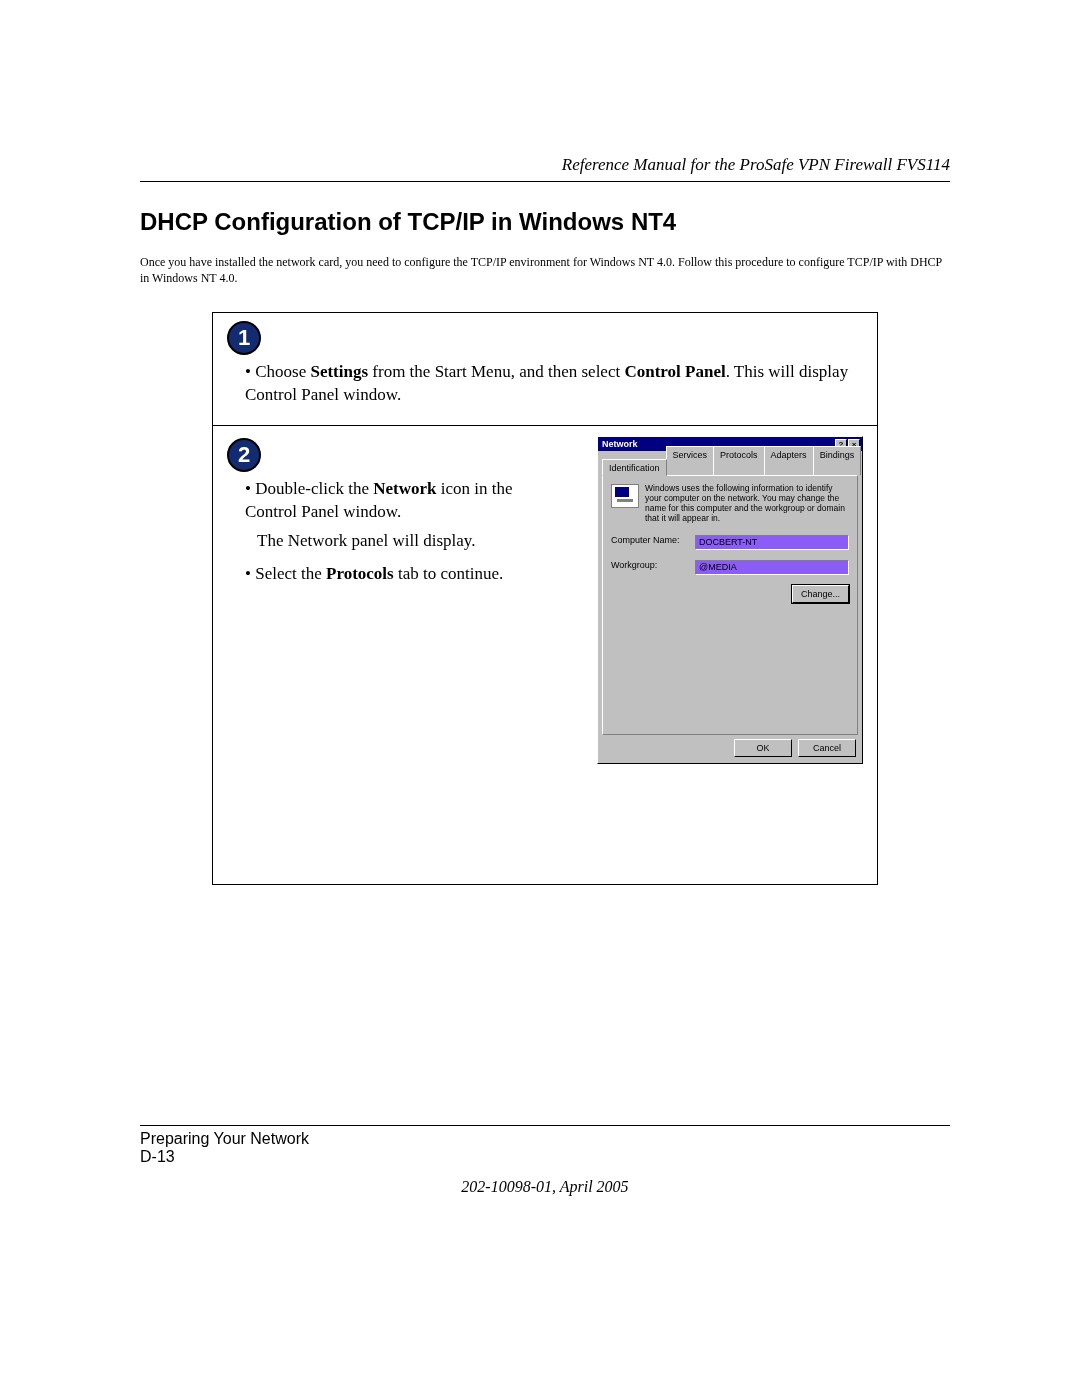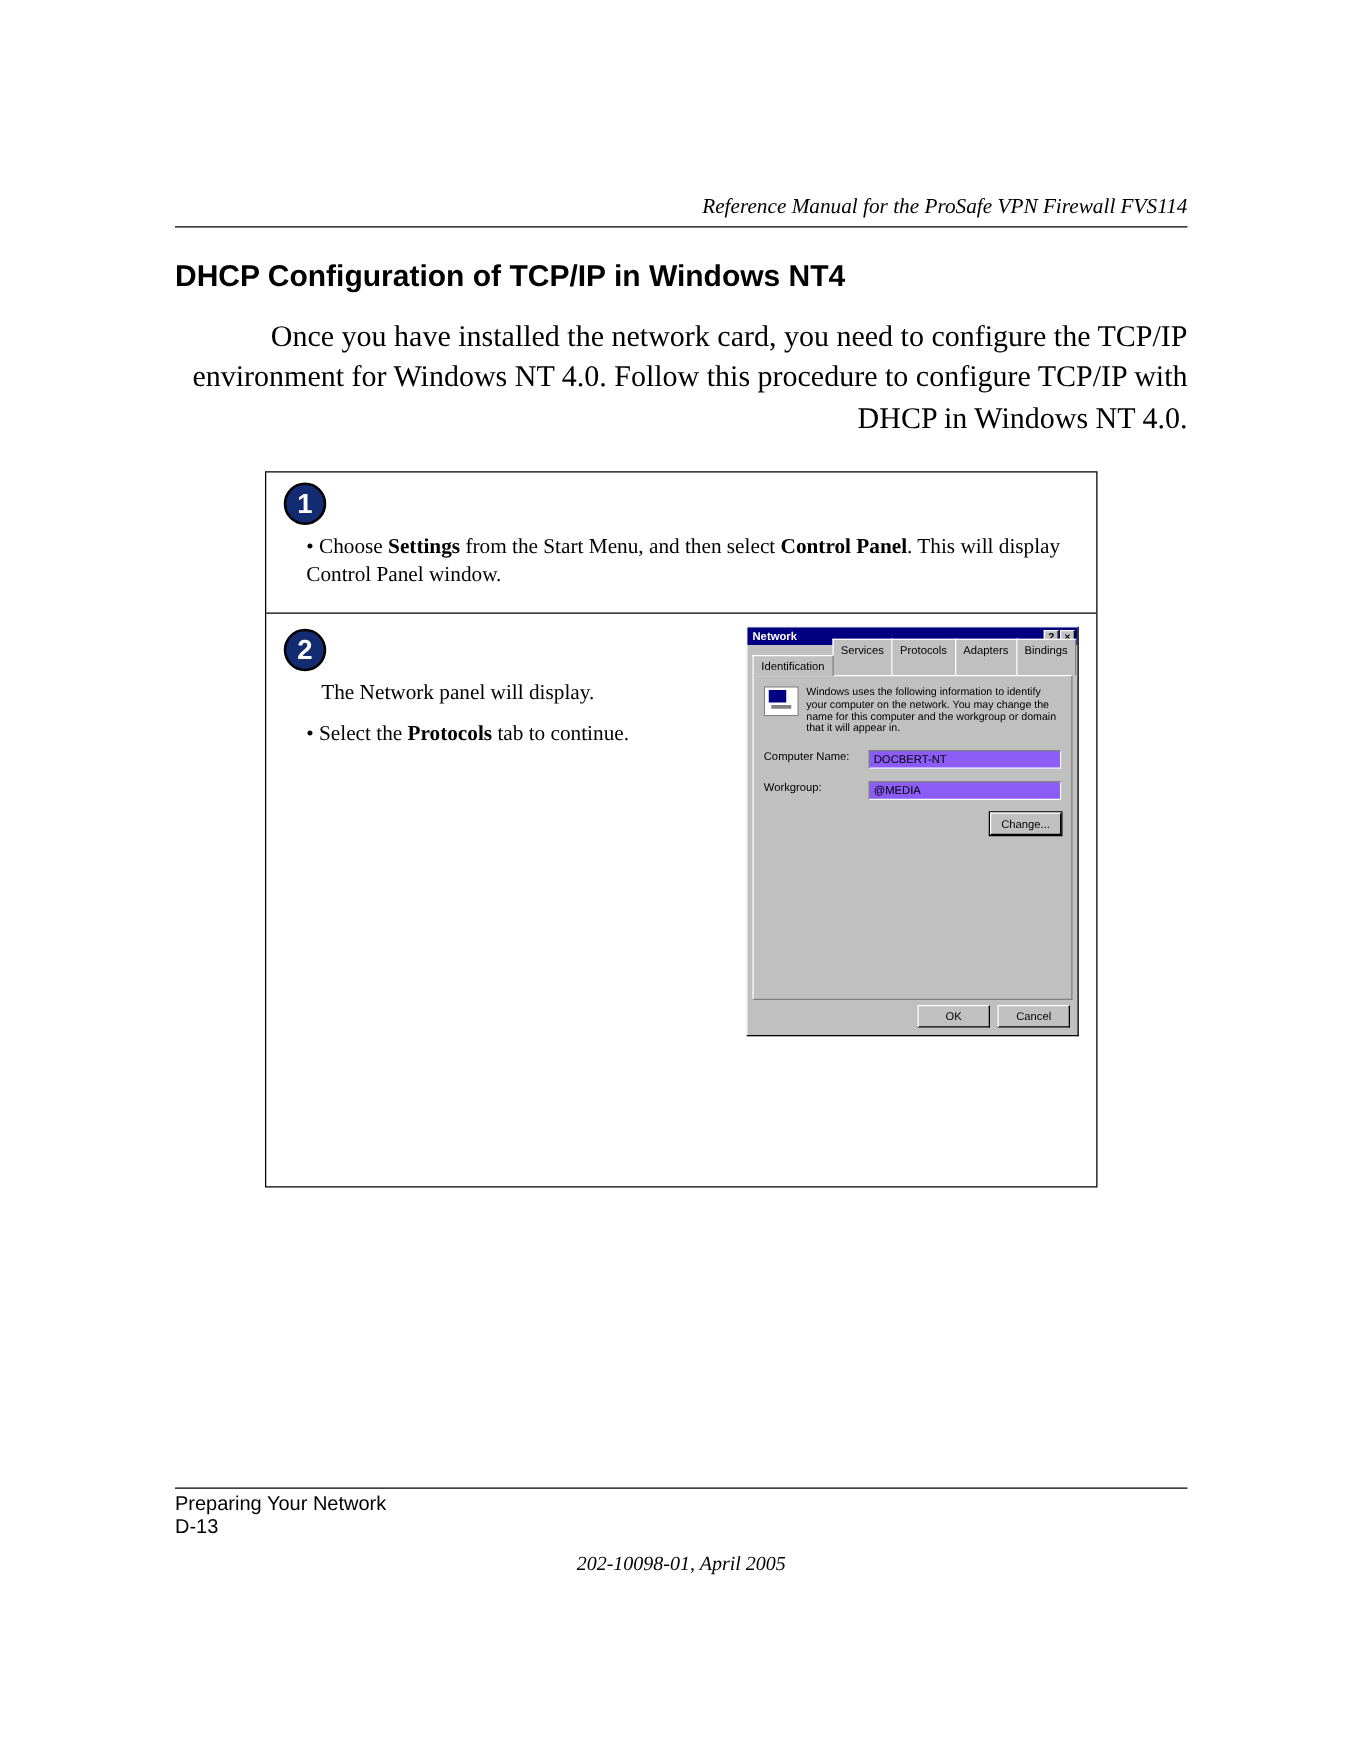--- a/index.html
+++ b/index.html
@@ -27,24 +27,23 @@
     border-top: 1.3px solid #000;
     margin: 0 0 26px 0;
   }
   h1.section-title {
     font-family: Arial, Helvetica, sans-serif;
     font-weight: bold;
     font-size: 24px;
     margin: 0 0 18px 0;
   }
   .intro {
-    font-size: 24px;
+    font-size: 12px;
     line-height: 1.35;
     margin: 0 0 26px 0;
-    text-align: right;
   }
   .steps-box {
     border: 1.3px solid #000;
     width: 666px;
     margin: 0 auto 240px auto;
     box-sizing: border-box;
     position: relative;
   }
   .step1 {
     border-bottom: 1.3px solid #000;
@@ -242,20 +241,23 @@
       <div class="step1-body">
         <p class="bullet">
           <span>• Choose </span><strong>Settings</strong><span> from the Start Menu, and then select </span><strong>Control Panel</strong><span>. This will display Control Panel window.</span>
         </p>
       </div>
     </div>
 
     <div class="step2">
       <div class="badge">2</div>
       <div class="step2-body">
+        <p class="bullet">
+          <span>• Double-click the </span><strong>Network</strong><span> icon in the Control Panel window.</span>
+        </p>
         <p class="subtext">The Network panel will display.</p>
         <p class="bullet">
           <span>• Select the </span><strong>Protocols</strong><span> tab to continue.</span>
         </p>
       </div>
 
       <div class="window">
         <div class="titlebar">
           <span>Network</span>
           <div class="btns">

